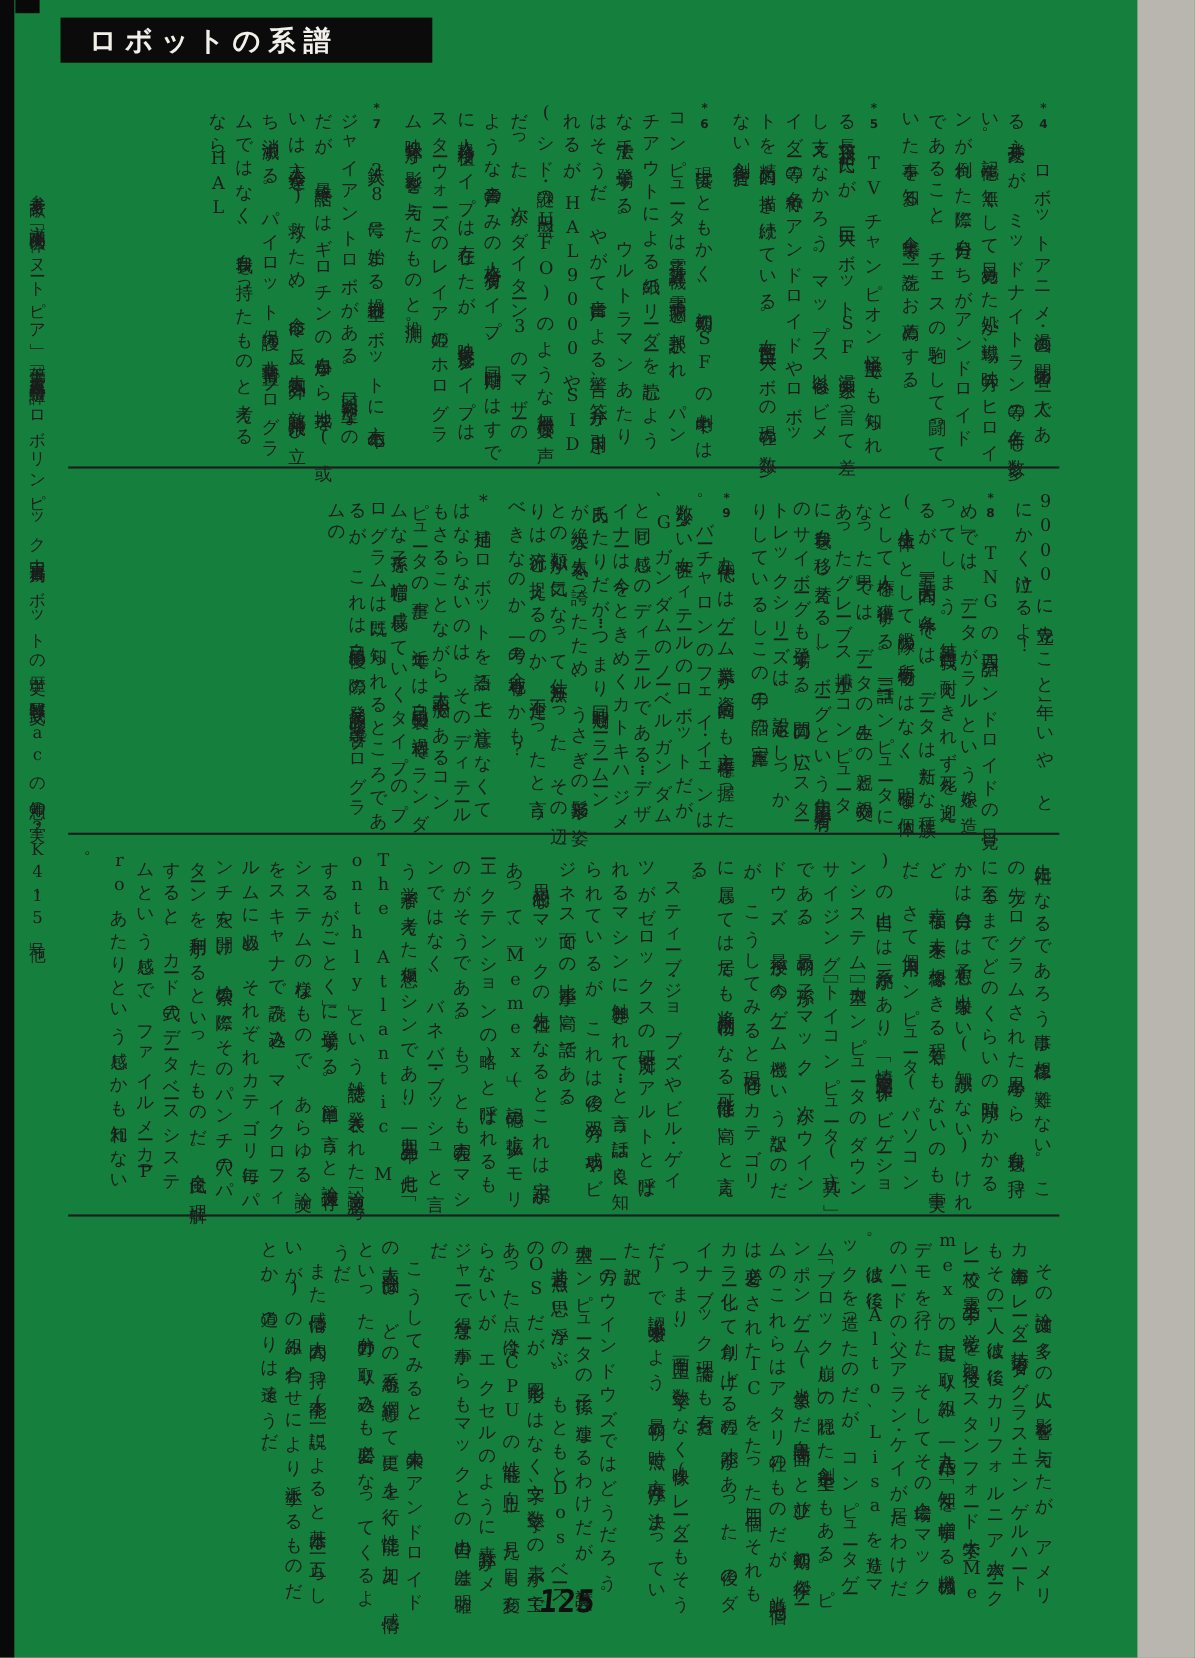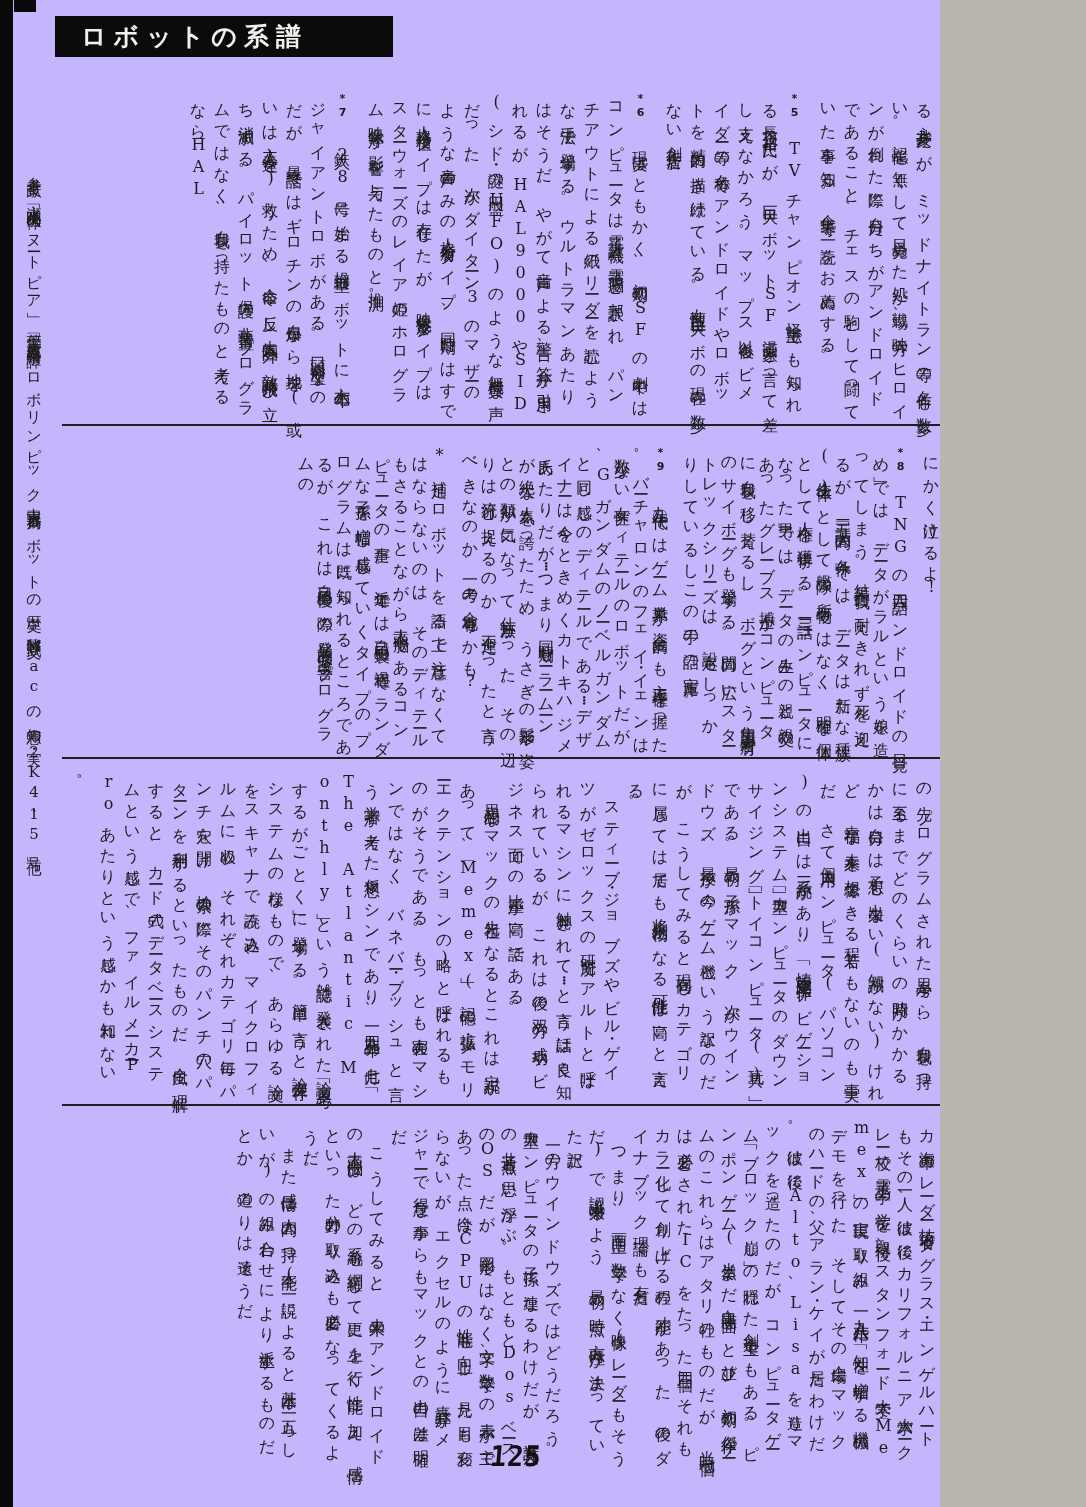--- a/index.html
+++ b/index.html
@@ -1,19 +1,19 @@
 <!DOCTYPE html>
 <html lang="ja"><head>
 <meta charset="utf-8">
 <style>
   html,body{margin:0;padding:0;background:#b9b6b0;}
   #page{
     position:relative;
-    width:940px;height:1507px;
-    background:#c4b5fd;
+    width:1034px;height:1507px;
+    background:#15803d;
     overflow:hidden;
     font-family:"DejaVu Serif","Liberation Serif",serif;
     color:#1c1c1c;
   }
   
   .edge-left{position:absolute;left:0;top:0;width:13px;height:1507px;background:#090909;}
   .edge-right{position:absolute;left:1071px;top:28px;width:15px;height:1479px;background:#0c0c0c;}
   .corner-mark{position:absolute;left:14px;top:0;width:22px;height:12px;background:#090909;}
   
   .header-bar{

